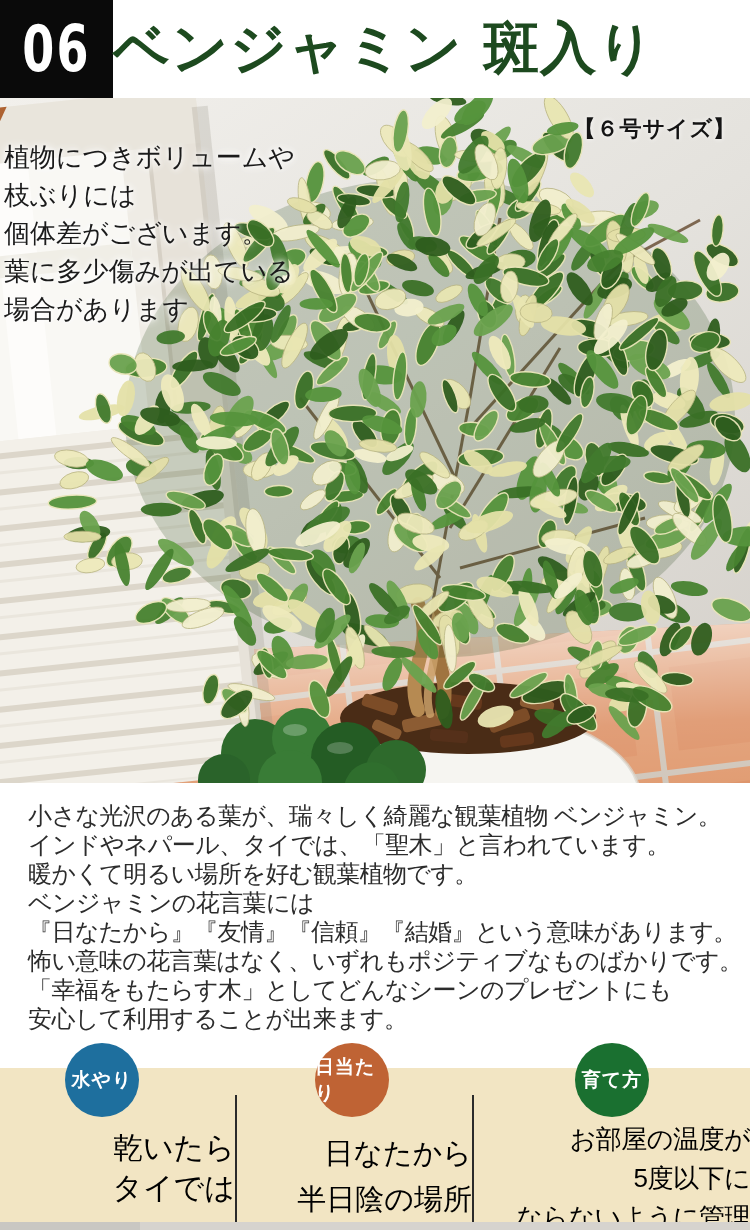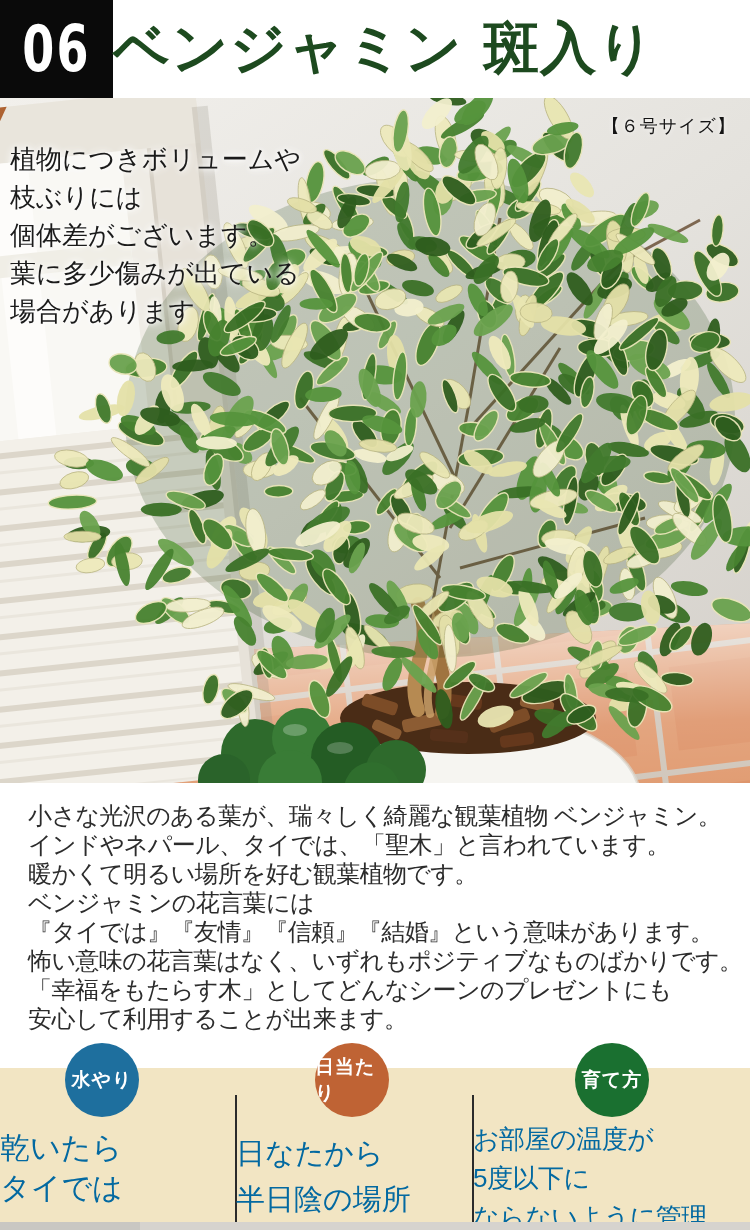--- a/index.html
+++ b/index.html
@@ -9,42 +9,42 @@
   
   .hdr{position:absolute;top:0;left:0;width:750px;height:98px;background:#fff;display:flex;align-items:center;}
   .num-box{width:113px;height:98px;background:#0a0a0a;display:flex;align-items:center;justify-content:center;flex:0 0 113px;}
   .num-box span{color:#fff;font-weight:bold;font-size:64px;letter-spacing:3px;transform:scaleX(.72);font-family:"DejaVu Sans",sans-serif;}
   .hdr-title{font-family:"DejaVu Serif","Liberation Serif",serif;font-weight:bold;
     font-size:56px;color:var(--title-green);letter-spacing:1px;white-space:nowrap;}
 
   
   .photo{position:absolute;top:98px;left:0;width:750px;height:685px;overflow:hidden;}
   .photo svg{display:block;}
-  .size-label{position:absolute;top:16px;right:14px;font-size:18px;font-weight:normal;color:#141414;
+  .size-label{position:absolute;top:16px;right:14px;font-size:22px;font-weight:bold;color:#141414;
     text-shadow:0 0 5px rgba(255,255,255,.9);letter-spacing:1px;}
-  .photo-note{position:absolute;top:42px;left:10px;font-size:26px;line-height:38px;color:#1b1b1b;
-    text-shadow:0 0 4px #fff,0 0 8px #fff,0 0 12px rgba(255,255,255,.85);font-weight:500;}
+  .photo-note{position:absolute;top:42px;left:4px;font-size:26px;line-height:38px;color:#1b1b1b;
+    text-shadow:0 0 4px #fff,0 0 8px #fff,0 0 12px rgba(255,255,255,.85);font-weight:500;font-family:Liberation Mono, monospace;}
 
   
   .desc{position:absolute;top:783px;left:0;width:672px;height:257px;background:#fff;
     padding:18px 0 0 28px;box-sizing:border-box;}
   .desc div{font-size:24px;line-height:29px;color:#2c2c2c;letter-spacing:-.6px;white-space:nowrap;}
 
   
   .care{position:absolute;top:1040px;left:0;width:616px;height:190px;background:#fff;}
   .care-panel{position:absolute;top:28px;left:0;width:750px;height:156px;background:var(--panel-beige);}
   .divider{position:absolute;width:2px;background:#2b2b2b;top:55px;height:158px;}
   .divider.d1{left:235px;}
   .divider.d2{left:472px;}
   .badge{position:absolute;top:3px;width:74px;height:74px;border-radius:50%;display:flex;
     align-items:center;justify-content:center;color:#fff;font-size:19px;font-weight:bold;letter-spacing:1px;}
   .badge.water{left:65px;background:var(--badge-blue);}
   .badge.sun{left:315px;background:var(--badge-orange);}
   .badge.grow{left:575px;background:var(--badge-green);}
-  .care-text{position:absolute;text-align:left;color:#0369a1;font-weight:500;}
+  .care-text{position:absolute;text-align:right;color:#000000;font-weight:500;}
   .care-text.c1{left:0;width:235px;top:88px;font-size:30px;line-height:40px;}
   .care-text.c2{left:236px;width:236px;top:90px;font-size:29px;line-height:46px;}
   .care-text.c3{left:473px;width:277px;top:80px;font-size:26px;line-height:39px;letter-spacing:-.5px;}
 
   .next-sliver{position:absolute;top:1222px;left:0;width:750px;height:8px;background:#d6d3ce;}
   .next-sliver i{position:absolute;left:0;top:0;width:140px;height:8px;background:#c9c7c2;}
 </style>
 </head>
 <body>
 
@@ -800,21 +800,21 @@
       <div>葉に多少傷みが出ている</div>
       <div>場合があります</div>
     </div>
   </div>
 
   <div class="desc">
     <div>小さな光沢のある葉が、瑞々しく綺麗な観葉植物 ベンジャミン。</div>
     <div>インドやネパール、タイでは、「聖木」と言われています。</div>
     <div>暖かくて明るい場所を好む観葉植物です。</div>
     <div>ベンジャミンの花言葉には</div>
-    <div>『タイでは』『友情』『信頼』『結婚』という意味があります。</div>
+    <div>『日なたから』『友情』『信頼』『結婚』という意味があります。</div>
     <div>怖い意味の花言葉はなく、いずれもポジティブなものばかりです。</div>
     <div>「幸福をもたらす木」としてどんなシーンのプレゼントにも</div>
     <div>安心して利用することが出来ます。</div>
   </div>
 
   <div class="care">
     <div class="care-panel"></div>
     <div class="divider d1"></div>
     <div class="divider d2"></div>
 

